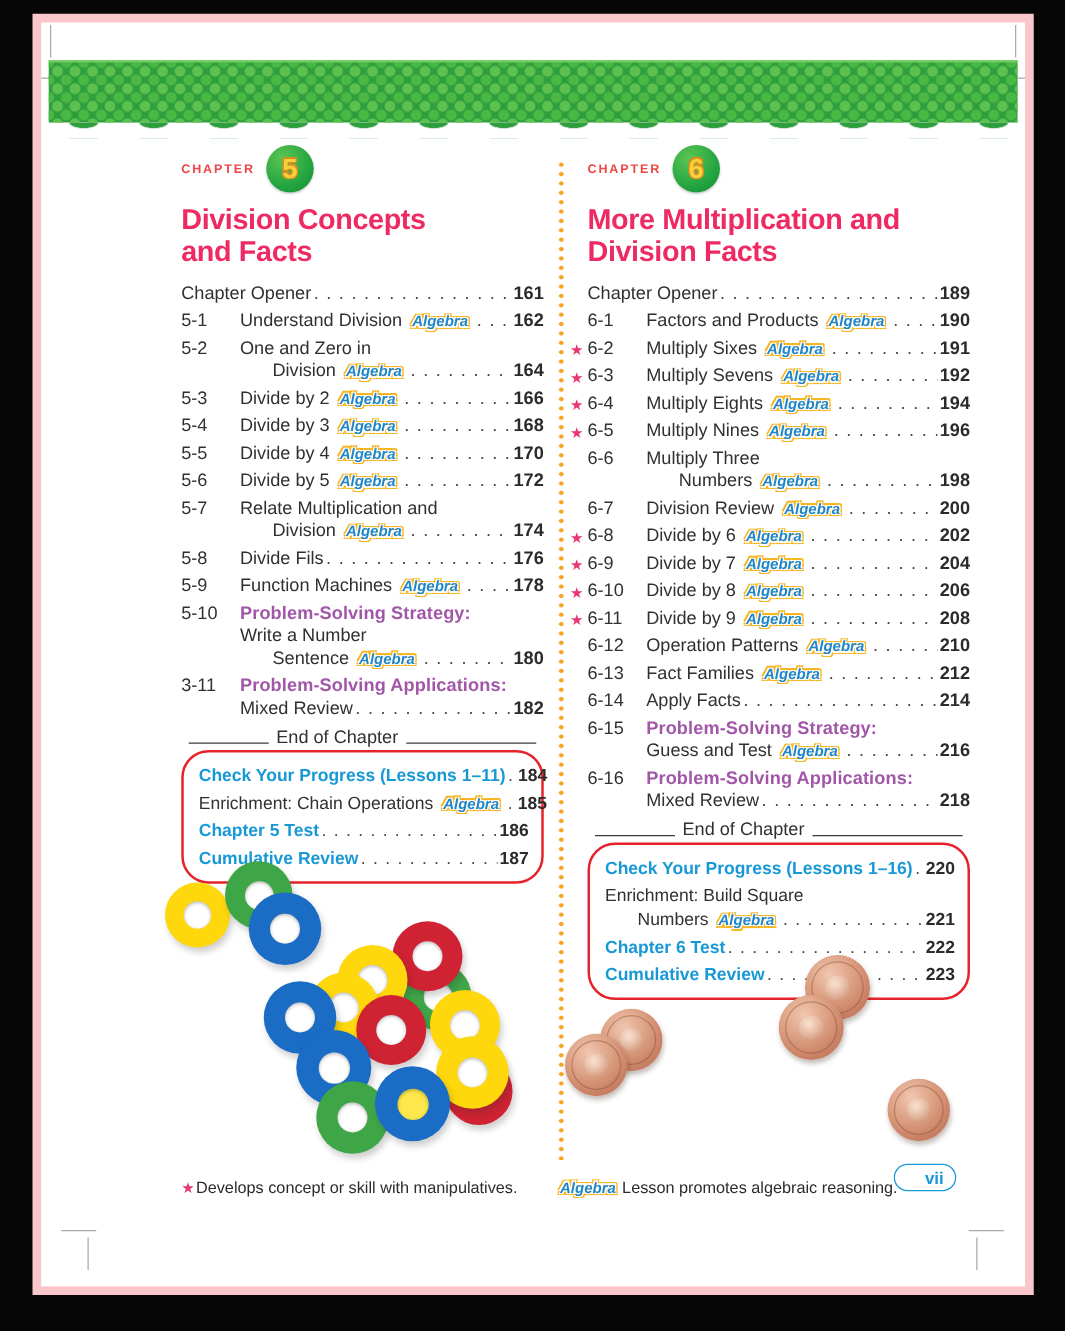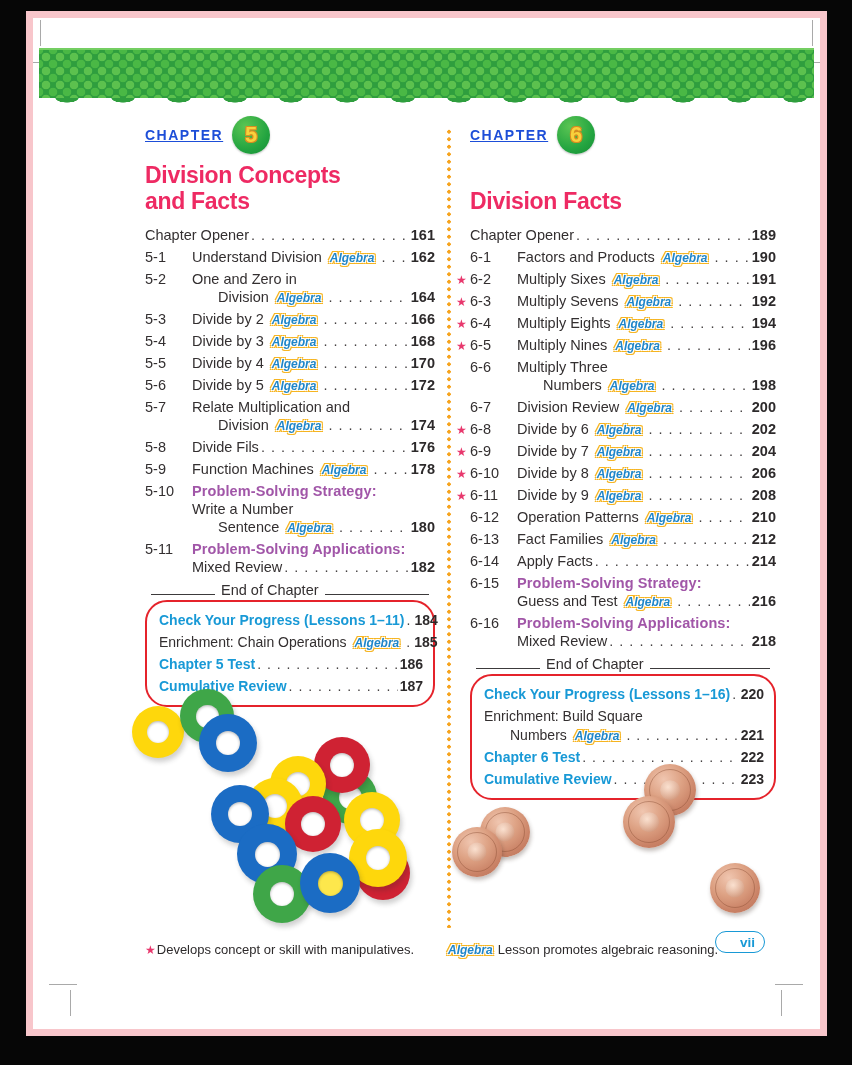--- a/index.html
+++ b/index.html
@@ -33,21 +33,21 @@
     background-size:56px 13px;background-repeat:repeat-x;
   }
 
   
   .col{position:absolute;top:96px;}
   .col-left{left:112px;width:290px;}
   .col-right{left:437px;width:306px;}
 
   .chap-row{display:flex;align-items:center;height:42px;}
   .chap-label{
-    color:#1d4ed8;font-weight:800;font-size:14px;letter-spacing:1.5px;margin-right:9px;text-decoration:underline;
+    color:#ef4444;font-weight:800;font-size:10px;letter-spacing:1.5px;margin-right:9px;
   }
   .chap-badge{
     width:38px;height:38px;border-radius:50%;flex:none;
     background:radial-gradient(circle at 35% 28%, #5bc553, #23a440 62%, #158b33);
     box-shadow:0 1px 2px rgba(0,0,0,.25);
     display:flex;align-items:center;justify-content:center;
   }
   .chap-badge span{
     color:#f8d23c;font-weight:800;font-size:22px;
     text-shadow:1px 1px 0 #d88d21,-1px 1px 0 #d88d21,1px -1px 0 #d88d21,-1px -1px 0 #d88d21;
@@ -292,21 +292,21 @@
             </div>
             <div class="line indent">
               <span class="txt">Sentence</span>
               <span class="algebra">Algebra</span>
               <span class="dots"></span>
               <span class="pg">180</span>
             </div>
           </div>
         </div>
         <div class="toc-row">
-          <span class="num">5-11</span>
+          <span class="num">3-11</span>
           <div class="rowc">
             <div class="line">
               <span class="txt purple">Problem-Solving Applications:</span>
             </div>
             <div class="line">
               <span class="txt">Mixed Review</span>
               <span class="dots"></span>
               <span class="pg">182</span>
             </div>
           </div>
@@ -361,21 +361,21 @@
   </div>
 
   <div class="col col-right">
     <div class="chap-row">
       <span class="chap-label">CHAPTER</span>
       <span class="chap-badge">
           <span>6</span>
         </span>
     </div>
     <div class="chap-title">
-      <br>
+      <span>More Multiplication and</span><br>
       <span>Division Facts</span>
     </div>
     <div class="toc" id="ch6-items">
         <div class="toc-row">
           <div class="rowc">
             <div class="line">
               <span class="txt">Chapter Opener</span>
               <span class="dots"></span>
               <span class="pg">189</span>
             </div>

